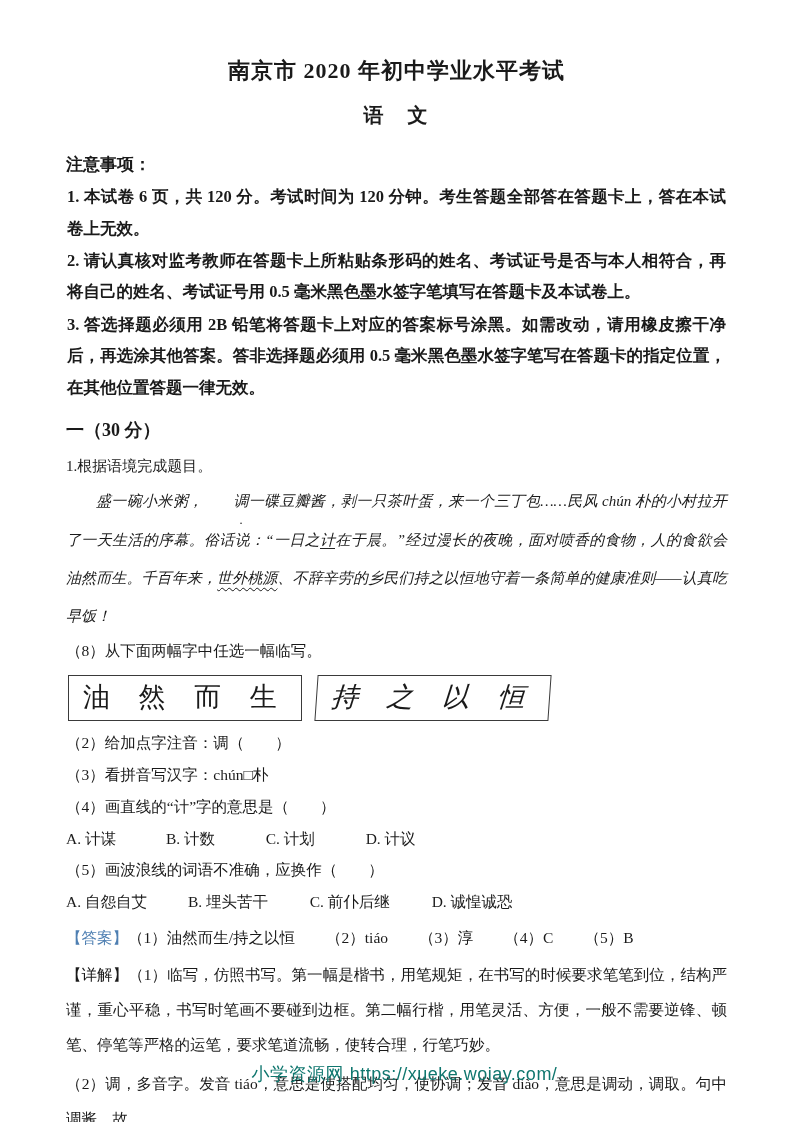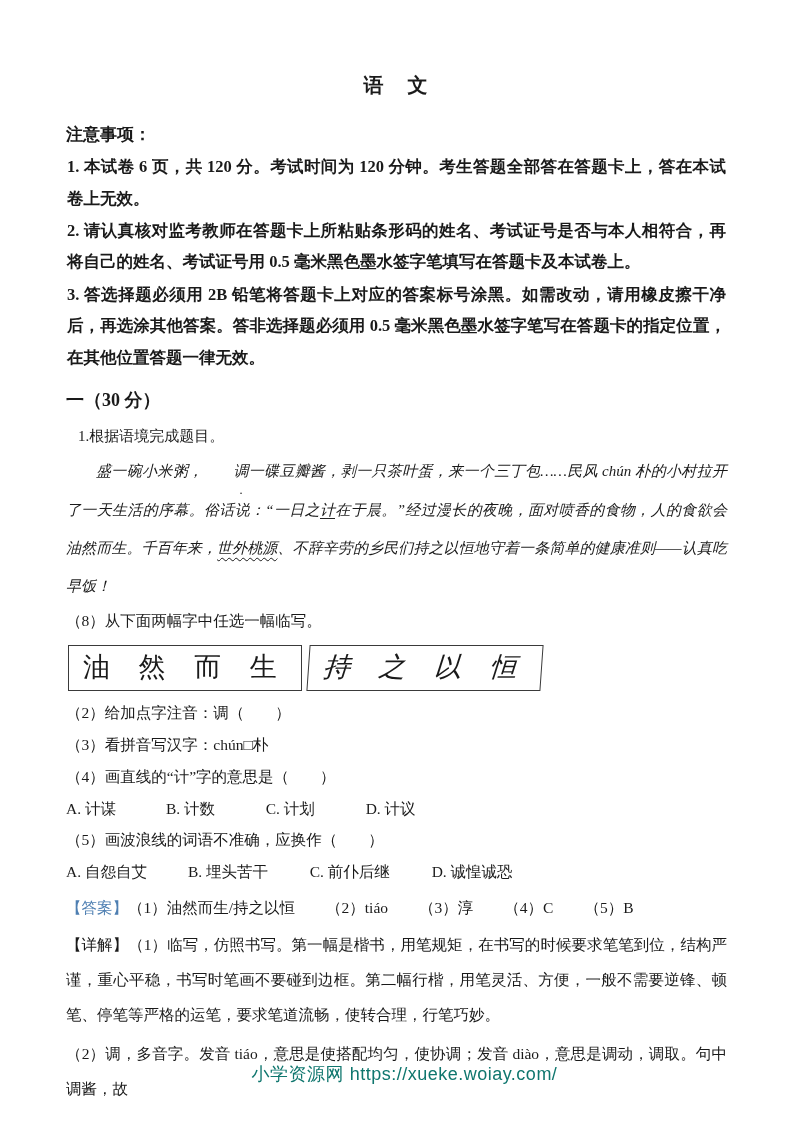--- a/index.html
+++ b/index.html
@@ -42,21 +42,21 @@
     text-align:justify;
   }
   .section-heading{
     font-size:18px;
     font-weight:bold;
     margin:12px 0 0 0;
     line-height:1.7;
   }
   .q-stem{
     font-size:15px;
-    margin:8px 0 0 12px;
+    margin:8px 0 0 0;
     line-height:1.8;
   }
   .passage{
     font-size:15px;
     font-style:italic;
     line-height:2.55;
     margin:2px 0 0 0;
     text-indent:2em;
     text-align:justify;
   }
@@ -82,21 +82,21 @@
     text-underline-offset:4px;
   }
   .sub-q{
     font-size:15.5px;
     line-height:2.05;
     margin:0;
   }
   .calligraphy-row{
     margin:8px 0 6px 2px;
     display:flex;
-    gap:6px;
+    gap:14px;
     align-items:center;
   }
   .calli-box{
     border:1.5px solid #3a3a3a;
     padding:3px 14px 5px 14px;
     font-size:27px;
     letter-spacing:10px;
     white-space:nowrap;
     font-family:"DejaVu Serif", serif;
   }
@@ -138,20 +138,21 @@
     font-family:"Liberation Sans", sans-serif;
     letter-spacing:0.5px;
     margin-left:16px;
   }
 </style>
 </head>
 <body>
 
 <div class="page">
 
+  <h1 class="exam-title">南京市 2020 年初中学业水平考试</h1>
   <h2 class="exam-subject">语　文</h2>
 
   <p class="notice-heading">注意事项：</p>
   <p class="notice-item">1. 本试卷 6 页，共 120 分。考试时间为 120 分钟。考生答题全部答在答题卡上，答在本试卷上无效。</p>
   <p class="notice-item">2. 请认真核对监考教师在答题卡上所粘贴条形码的姓名、考试证号是否与本人相符合，再将自己的姓名、考试证号用 0.5 毫米黑色墨水签字笔填写在答题卡及本试卷上。</p>
   <p class="notice-item">3. 答选择题必须用 2B 铅笔将答题卡上对应的答案标号涂黑。如需改动，请用橡皮擦干净后，再选涂其他答案。答非选择题必须用 0.5 毫米黑色墨水签字笔写在答题卡的指定位置，在其他位置答题一律无效。</p>
 
   <p class="section-heading">一（30 分）</p>
 
   <p class="q-stem">1.根据语境完成题目。</p>

